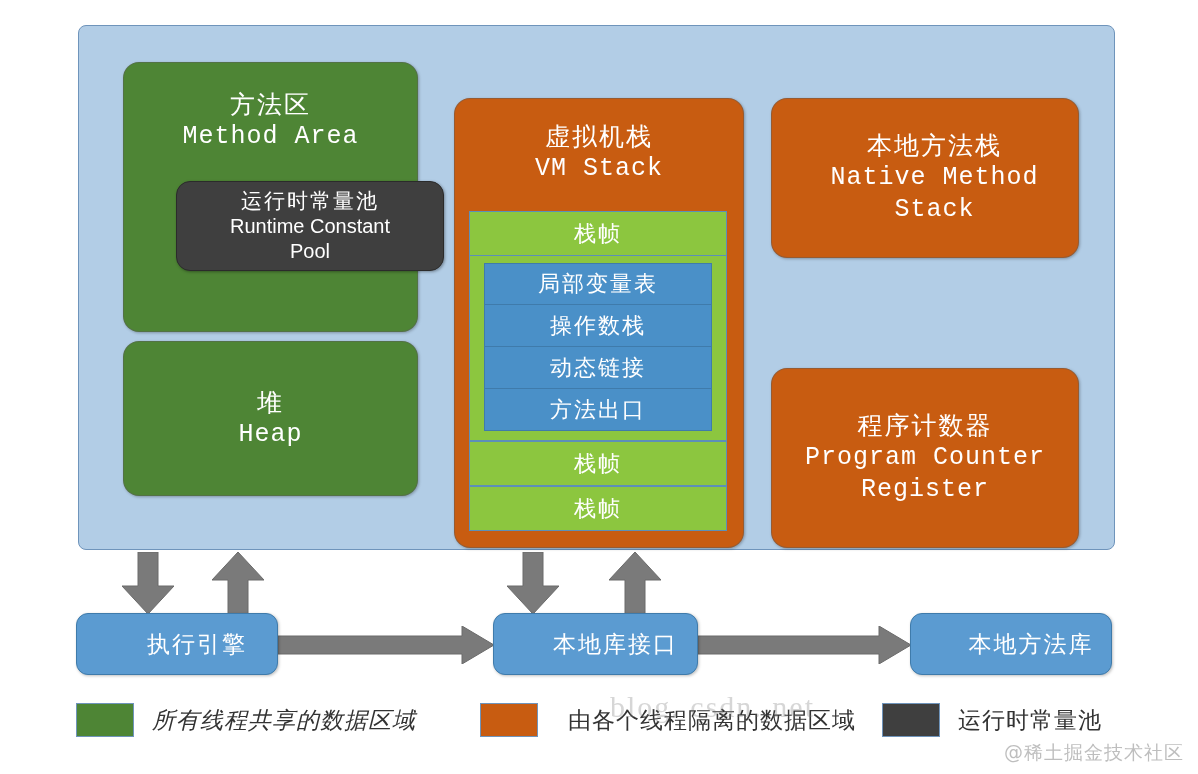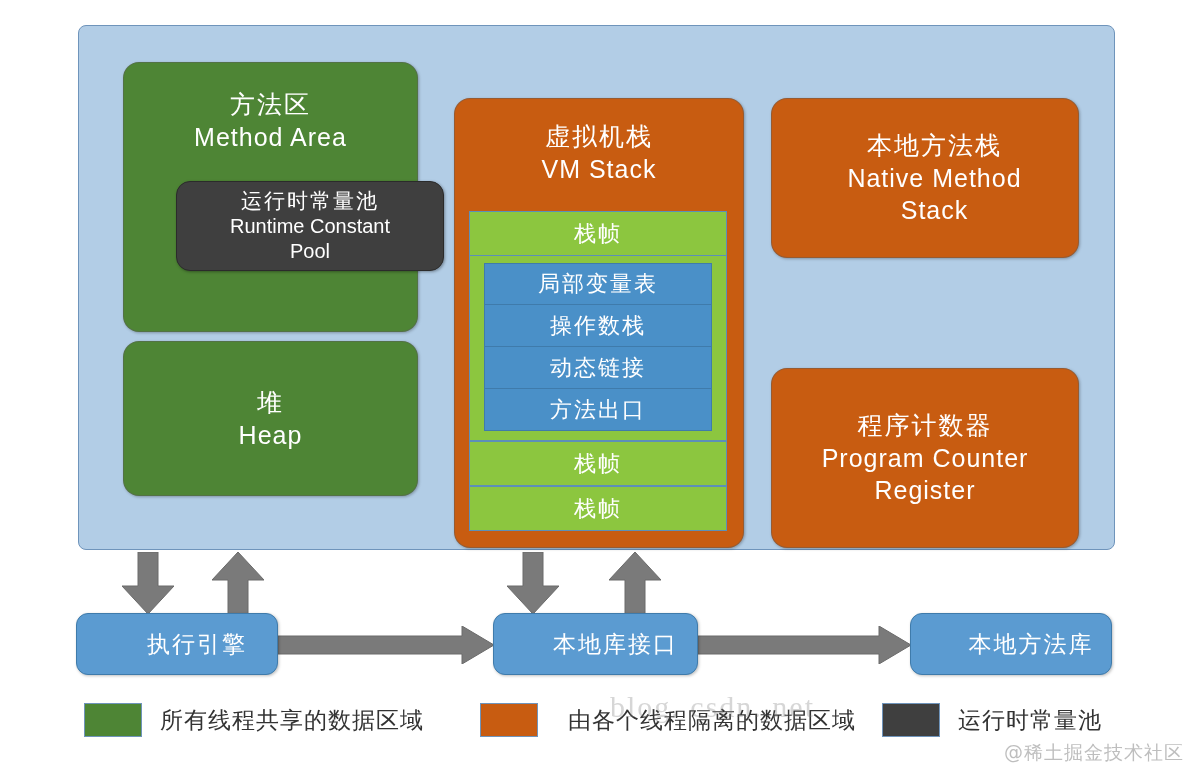--- a/index.html
+++ b/index.html
@@ -49,21 +49,21 @@
     font-size: 25px;
     line-height: 32px;
     letter-spacing: 2px;
     font-family: "DejaVu Sans", sans-serif;
   }
   .en-title {
     color: #ffffff;
     font-size: 25px;
     line-height: 32px;
     letter-spacing: 1px;
-    font-family: Liberation Sans, sans-serif;
+    font-family: Liberation Mono, monospace;
     white-space: pre-line;
   }
 
   
   #method-area {
     left: 44px;  top: 36px;
     width: 295px; height: 270px;
     justify-content: flex-start;
     padding-top: 26px;
   }
@@ -207,21 +207,21 @@
   .legend-swatch.green  { background: #4e8535; }
   .legend-swatch.orange { background: #c85c11; }
   .legend-swatch.dark   { background: #3f3f3f; }
   .legend-label {
     color: #333333;
     font-size: 23px;
     letter-spacing: 1px;
     font-family: "DejaVu Sans", sans-serif;
     white-space: nowrap;
   }
-  #legend-shared    { left: 8px; }
+  #legend-shared    { left: 0px; font-style: italic; }
   #legend-isolated  { left: 404px; gap: 12px; }
   #legend-constant  { left: 806px; }
 
   
   #csdn-watermark {
     position: absolute;
     left: 610px;
     top: 690px;
     font-size: 30px;
     color: rgba(120,120,120,0.30);

